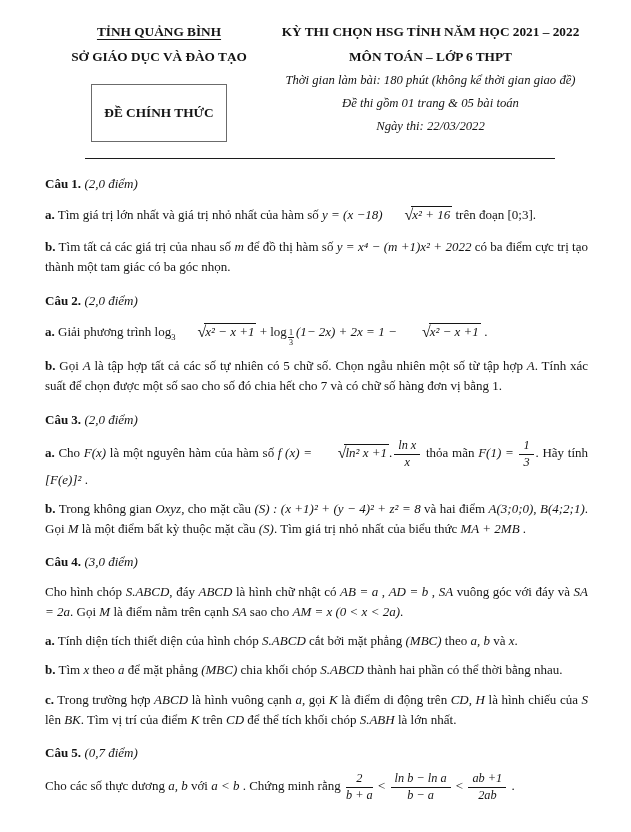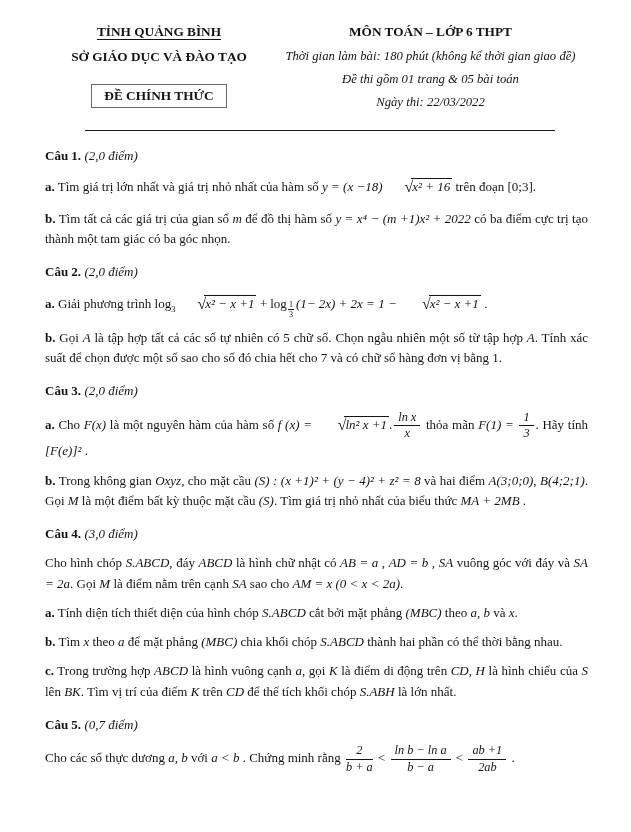--- a/index.html
+++ b/index.html
@@ -10,21 +10,21 @@
     font-size:13px;
   }
   .page{box-sizing:border-box;width:631px;height:832px;padding:20px 43px 10px 45px;overflow:hidden;}
 
   
   header{display:flex;}
   .h-left{width:228px;text-align:center;flex:none;}
   .h-right{flex:1;text-align:center;}
   .h-line{font-weight:bold;font-size:13.3px;line-height:1.85;}
   .underline{text-decoration:underline;text-underline-offset:3px;text-decoration-thickness:1.4px;}
-  .stamp-box{display:inline-block;margin-top:15px;border:1.5px solid #6b6b6b;padding:3px 12px;font-weight:bold;font-size:13.3px;background:#fff;}
+  .stamp-box{display:inline-block;margin-top:15px;border:1.5px solid #6b6b6b;padding:20px 12px;font-weight:bold;font-size:13.3px;background:#fff;}
   .meta-line{font-size:12.7px;line-height:1.82;}
 
   
   .r-t{font-style:normal;}
   .r-b{font-weight:bold;}
   .r-i{font-style:italic;}
   .r-bi{font-style:italic;font-weight:normal;}
 
   
   .rule{border:none;border-top:1.6px solid #1c1c1c;margin:16px 33px 0 40px;height:0;}
@@ -58,35 +58,36 @@
     <div class="h-left">
       <div class="h-line underline">TỈNH QUẢNG BÌNH</div>
       <div class="h-line">SỞ GIÁO DỤC VÀ ĐÀO TẠO</div>
       <div>
         <span class="stamp-box">
           <span>ĐỀ CHÍNH THỨC</span>
         </span>
       </div>
     </div>
     <div class="h-right">
+      <div class="h-line">KỲ THI CHỌN HSG TỈNH NĂM HỌC 2021 – 2022</div>
       <div class="h-line">MÔN TOÁN – LỚP 6 THPT</div>
       <div id="meta-lines">
           <div class="meta-line"><span class="r-i">Thời gian làm bài: </span><span class="r-bi">180 phút</span><span class="r-i"> (không kể thời gian giao đề)</span></div>
           <div class="meta-line"><span class="r-i">Đề thi gồm </span><span class="r-bi">01 trang</span><span class="r-i"> &amp; </span><span class="r-bi">05 bài toán</span></div>
           <div class="meta-line"><span class="r-i">Ngày thi: </span><span class="r-bi">22/03/2022</span></div>
         </div>
     </div>
   </header>
 
   <hr class="rule">
 
   <main id="body-paras">
       <p class="para heading"><span class="r-b">Câu 1. </span><span class="r-i">(2,0 điểm)</span></p>
       <p class="para item"><span class="r-b">a.</span><span class="r-t"> Tìm giá trị lớn nhất và giá trị nhỏ nhất của hàm số </span><span class="r-i">y = (x −18)</span><span class="sqrt"><span class="rad">√</span><span class="vinc">x² + 16</span></span><span class="r-t"> trên đoạn [0;3].</span></p>
-      <p class="para item"><span class="r-b">b.</span><span class="r-t"> Tìm tất cả các giá trị của gian số </span><span class="r-i">m</span><span class="r-t"> để đồ thị hàm số </span><span class="r-i">y = x⁴ − (m +1)x² + 2022</span><span class="r-t"> có ba điểm cực trị tạo thành một tam giác có ba góc nhọn.</span></p>
+      <p class="para item"><span class="r-b">b.</span><span class="r-t"> Tìm tất cả các giá trị của nhau số </span><span class="r-i">m</span><span class="r-t"> để đồ thị hàm số </span><span class="r-i">y = x⁴ − (m +1)x² + 2022</span><span class="r-t"> có ba điểm cực trị tạo thành một tam giác có ba góc nhọn.</span></p>
       <p class="para heading"><span class="r-b">Câu 2. </span><span class="r-i">(2,0 điểm)</span></p>
       <p class="para item"><span class="r-b">a.</span><span class="r-t"> Giải phương trình log</span><span class="rsub">3</span><span class="sqrt"><span class="rad">√</span><span class="vinc">x² − x +1</span></span><span class="r-t"> + log</span><span class="subfrac"><span class="fnum">1</span><span class="fden">3</span></span><span class="r-i">(1− 2x) + 2x = 1 − </span><span class="sqrt"><span class="rad">√</span><span class="vinc">x² − x +1</span></span><span class="r-t"> .</span></p>
       <p class="para item"><span class="r-b">b.</span><span class="r-t"> Gọi </span><span class="r-i">A</span><span class="r-t"> là tập hợp tất cả các số tự nhiên có 5 chữ số. Chọn ngẫu nhiên một số từ tập hợp </span><span class="r-i">A</span><span class="r-t">. Tính xác suất để chọn được một số sao cho số đó chia hết cho 7 và có chữ số hàng đơn vị bằng 1.</span></p>
       <p class="para heading"><span class="r-b">Câu 3. </span><span class="r-i">(2,0 điểm)</span></p>
       <p class="para item"><span class="r-b">a.</span><span class="r-t"> Cho </span><span class="r-i">F(x)</span><span class="r-t"> là một nguyên hàm của hàm số </span><span class="r-i">f (x) = </span><span class="sqrt"><span class="rad">√</span><span class="vinc">ln² x +1</span></span><span class="r-t">.</span><span class="frac"><span class="fnum">ln x</span><span class="fden">x</span></span><span class="r-t"> thỏa mãn </span><span class="r-i">F(1) = </span><span class="frac"><span class="fnum">1</span><span class="fden">3</span></span><span class="r-t">. Hãy tính </span><span class="r-i">[F(e)]²</span><span class="r-t"> .</span></p>
       <p class="para item"><span class="r-b">b.</span><span class="r-t"> Trong không gian </span><span class="r-i">Oxyz</span><span class="r-t">, cho mặt cầu </span><span class="r-i">(S) : (x +1)² + (y − 4)² + z² = 8</span><span class="r-t"> và hai điểm </span><span class="r-i">A(3;0;0)</span><span class="r-t">, </span><span class="r-i">B(4;2;1)</span><span class="r-t">. Gọi </span><span class="r-i">M</span><span class="r-t"> là một điểm bất kỳ thuộc mặt cầu </span><span class="r-i">(S)</span><span class="r-t">. Tìm giá trị nhỏ nhất của biểu thức </span><span class="r-i">MA + 2MB</span><span class="r-t"> .</span></p>
       <p class="para heading"><span class="r-b">Câu 4. </span><span class="r-i">(3,0 điểm)</span></p>
       <p class="para item"><span class="r-t">Cho hình chóp </span><span class="r-i">S.ABCD</span><span class="r-t">, đáy </span><span class="r-i">ABCD</span><span class="r-t"> là hình chữ nhật có </span><span class="r-i">AB = a</span><span class="r-t"> , </span><span class="r-i">AD = b</span><span class="r-t"> , </span><span class="r-i">SA</span><span class="r-t"> vuông góc với đáy và </span><span class="r-i">SA = 2a</span><span class="r-t">. Gọi </span><span class="r-i">M</span><span class="r-t"> là điểm nằm trên cạnh </span><span class="r-i">SA</span><span class="r-t"> sao cho </span><span class="r-i">AM = x (0 &lt; x &lt; 2a)</span><span class="r-t">.</span></p>
       <p class="para item"><span class="r-b">a.</span><span class="r-t"> Tính diện tích thiết diện của hình chóp </span><span class="r-i">S.ABCD</span><span class="r-t"> cắt bởi mặt phẳng </span><span class="r-i">(MBC)</span><span class="r-t"> theo </span><span class="r-i">a, b</span><span class="r-t"> và </span><span class="r-i">x</span><span class="r-t">.</span></p>
       <p class="para item"><span class="r-b">b.</span><span class="r-t"> Tìm </span><span class="r-i">x</span><span class="r-t"> theo </span><span class="r-i">a</span><span class="r-t"> để mặt phẳng </span><span class="r-i">(MBC)</span><span class="r-t"> chia khối chóp </span><span class="r-i">S.ABCD</span><span class="r-t"> thành hai phần có thể thời bằng nhau.</span></p>

